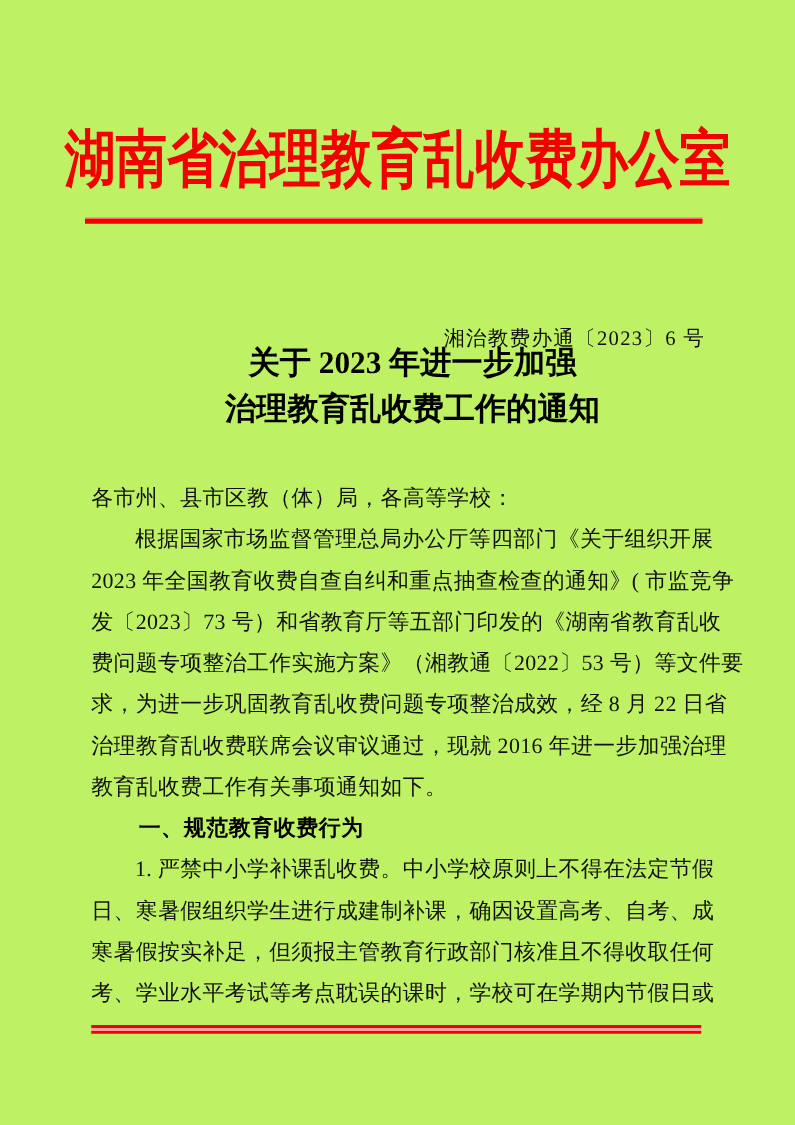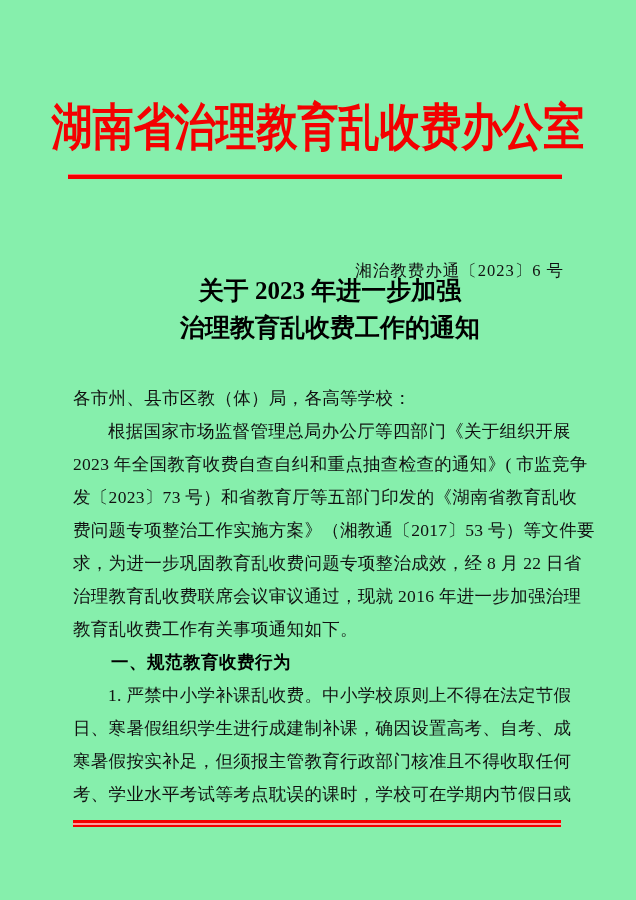--- a/index.html
+++ b/index.html
@@ -1,20 +1,20 @@
 <!DOCTYPE html>
 <html><head>
 <meta charset="utf-8">
 <style>
   html,body{margin:0;padding:0;background:#e8e8e8;}
   .page{
     position:relative;
     width:636px;height:900px;
     margin:0 auto;
-    background:#86efac;
+    background:#bef264;
     overflow:hidden;
     font-family:"Liberation Serif", serif;
     color:#1a1a1a;
   }
   
   .org-title{
     position:absolute;
     top:98px;left:0;width:100%;
     text-align:center;
     font-size:41px;
@@ -99,21 +99,21 @@
   <div class="doc-title">
     <div>关于 2023 年进一步加强</div>
     <div>治理教育乱收费工作的通知</div>
   </div>
 
   <div class="body-text">
     <div class="line">各市州、县市区教（体）局，各高等学校：</div>
     <div class="line indent">根据国家市场监督管理总局办公厅等四部门《关于组织开展</div>
     <div class="line">2023 年全国教育收费自查自纠和重点抽查检查的通知》( 市监竞争</div>
     <div class="line">发〔2023〕73 号）和省教育厅等五部门印发的《湖南省教育乱收</div>
-    <div class="line">费问题专项整治工作实施方案》（湘教通〔2017〕53 号）等文件要</div>
+    <div class="line">费问题专项整治工作实施方案》（湘教通〔2022〕53 号）等文件要</div>
     <div class="line">求，为进一步巩固教育乱收费问题专项整治成效，经 8 月 22 日省</div>
     <div class="line">治理教育乱收费联席会议审议通过，现就 2016 年进一步加强治理</div>
     <div class="line">教育乱收费工作有关事项通知如下。</div>
     <div class="line heading">一、规范教育收费行为</div>
     <div class="line indent">1. 严禁中小学补课乱收费。中小学校原则上不得在法定节假</div>
     <div class="line">日、寒暑假组织学生进行成建制补课，确因设置高考、自考、成</div>
     <div class="line">寒暑假按实补足，但须报主管教育行政部门核准且不得收取任何</div>
     <div class="line">考、学业水平考试等考点耽误的课时，学校可在学期内节假日或</div>
   </div>
 

